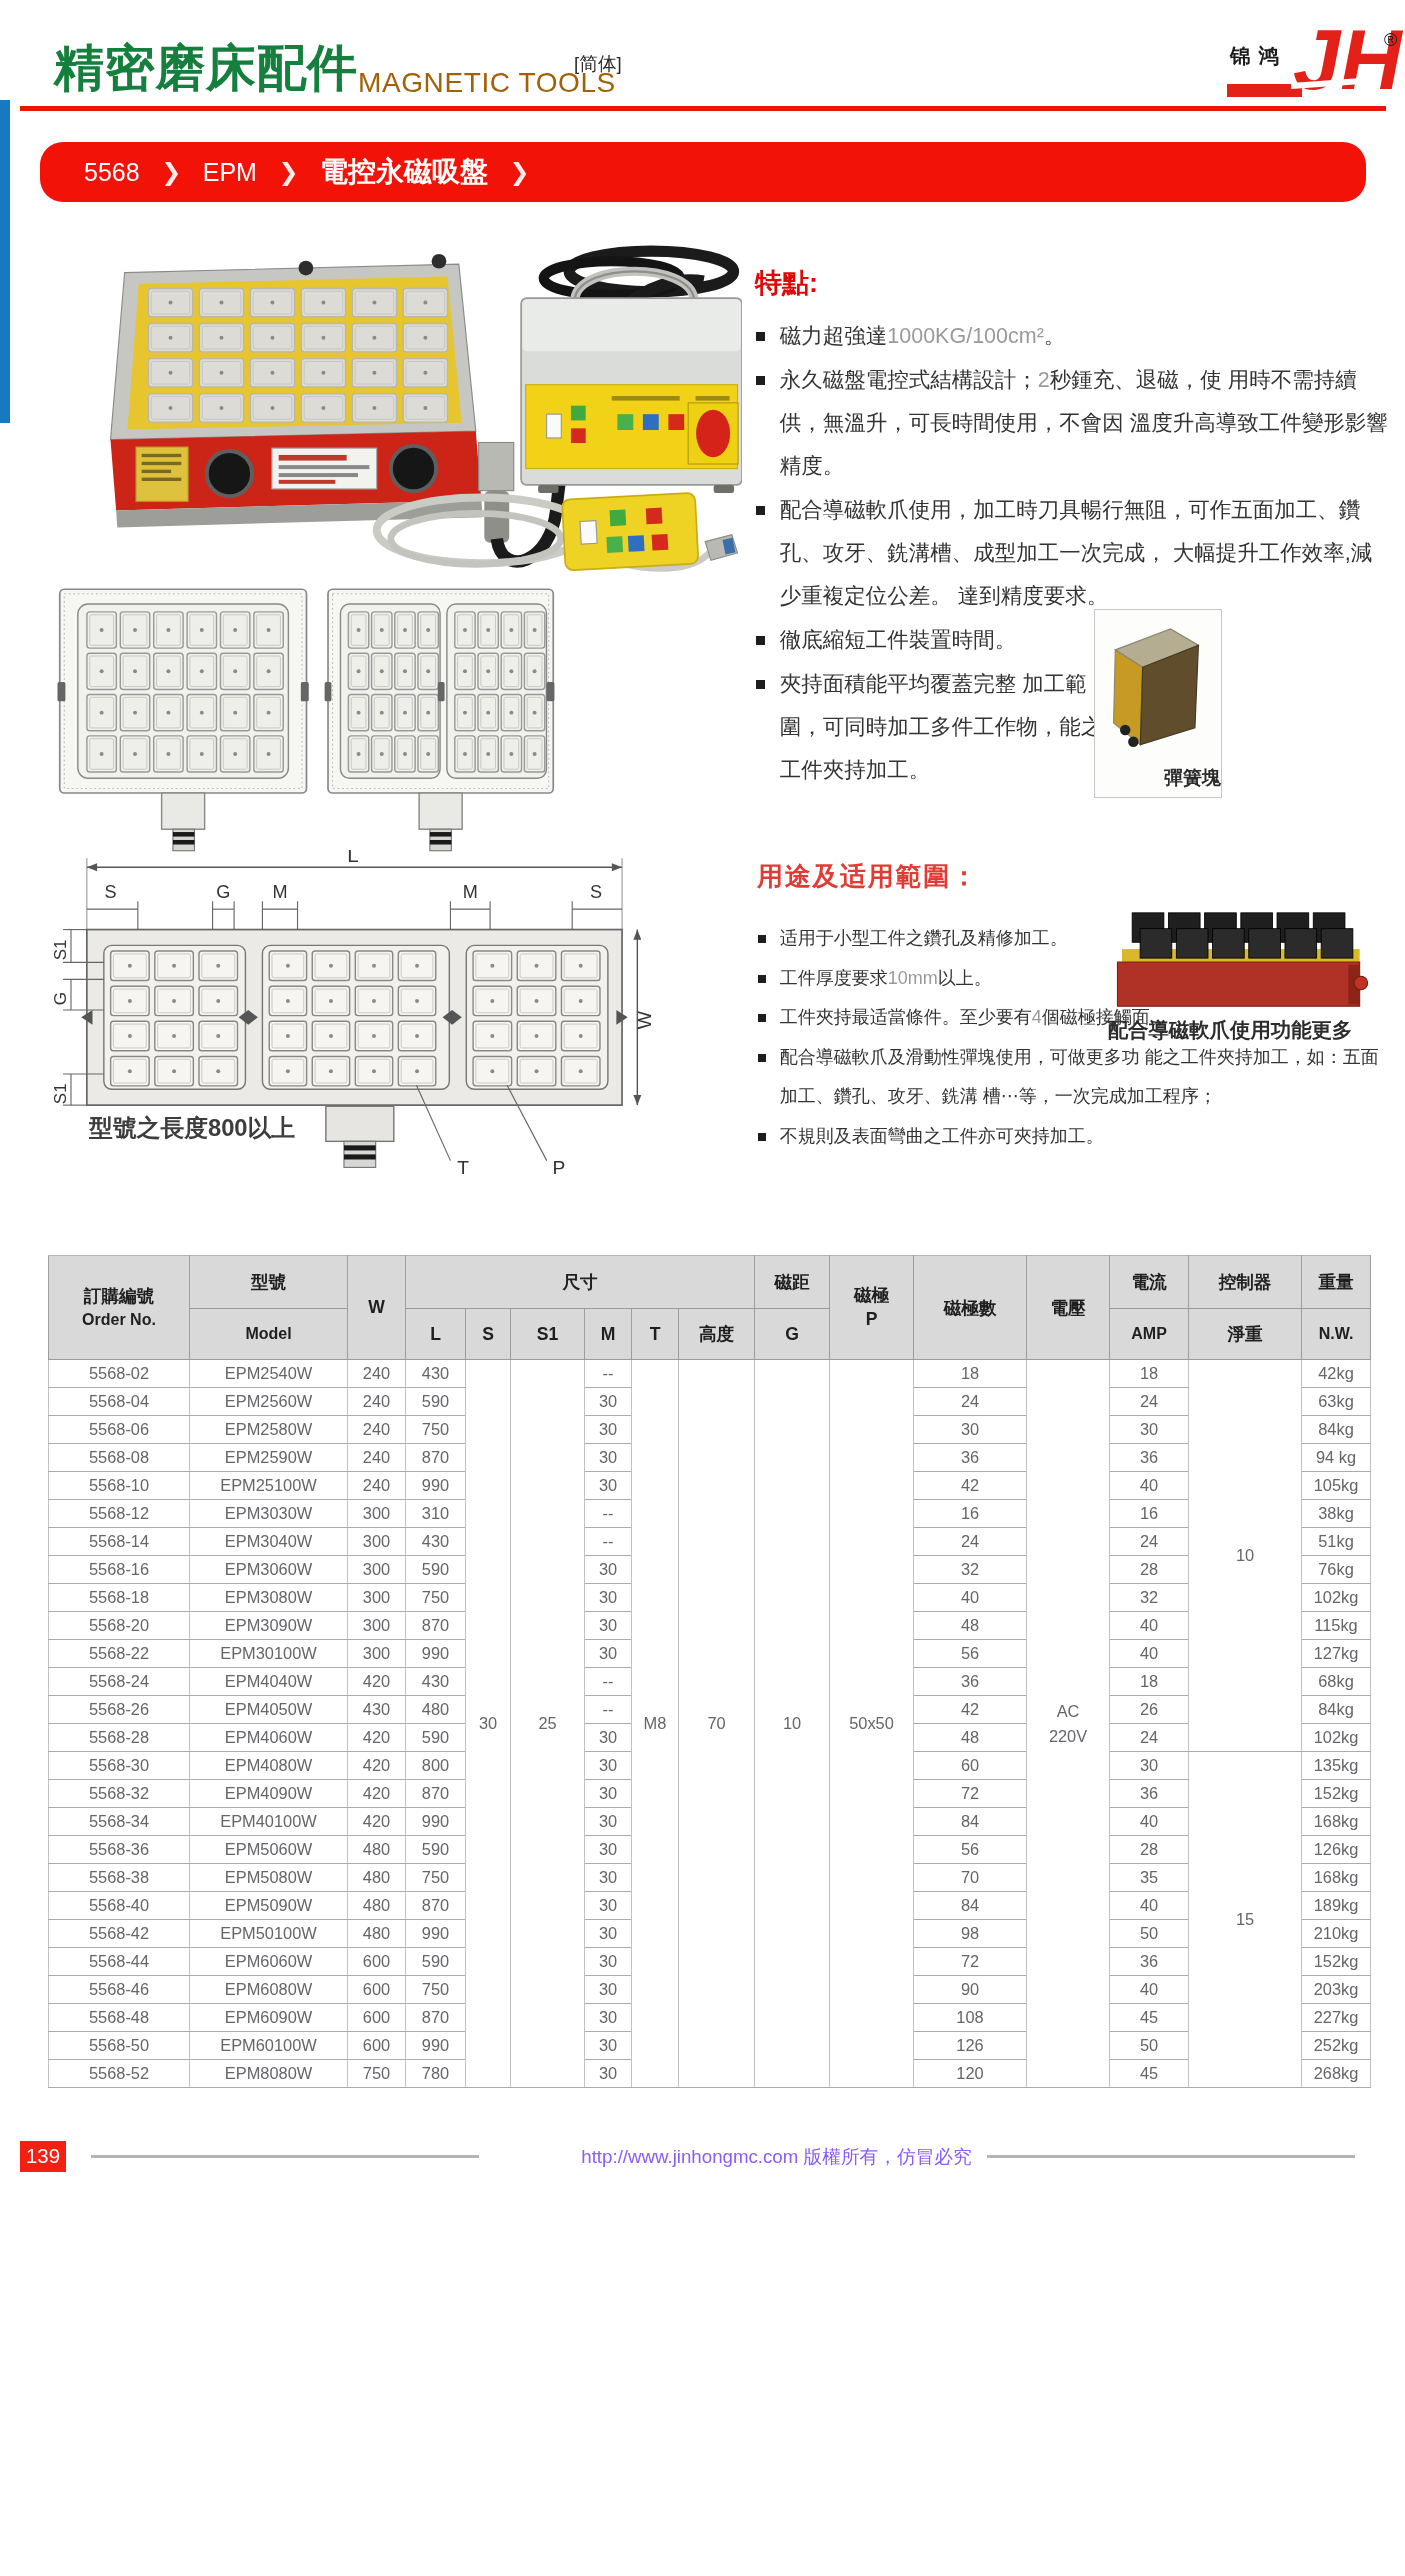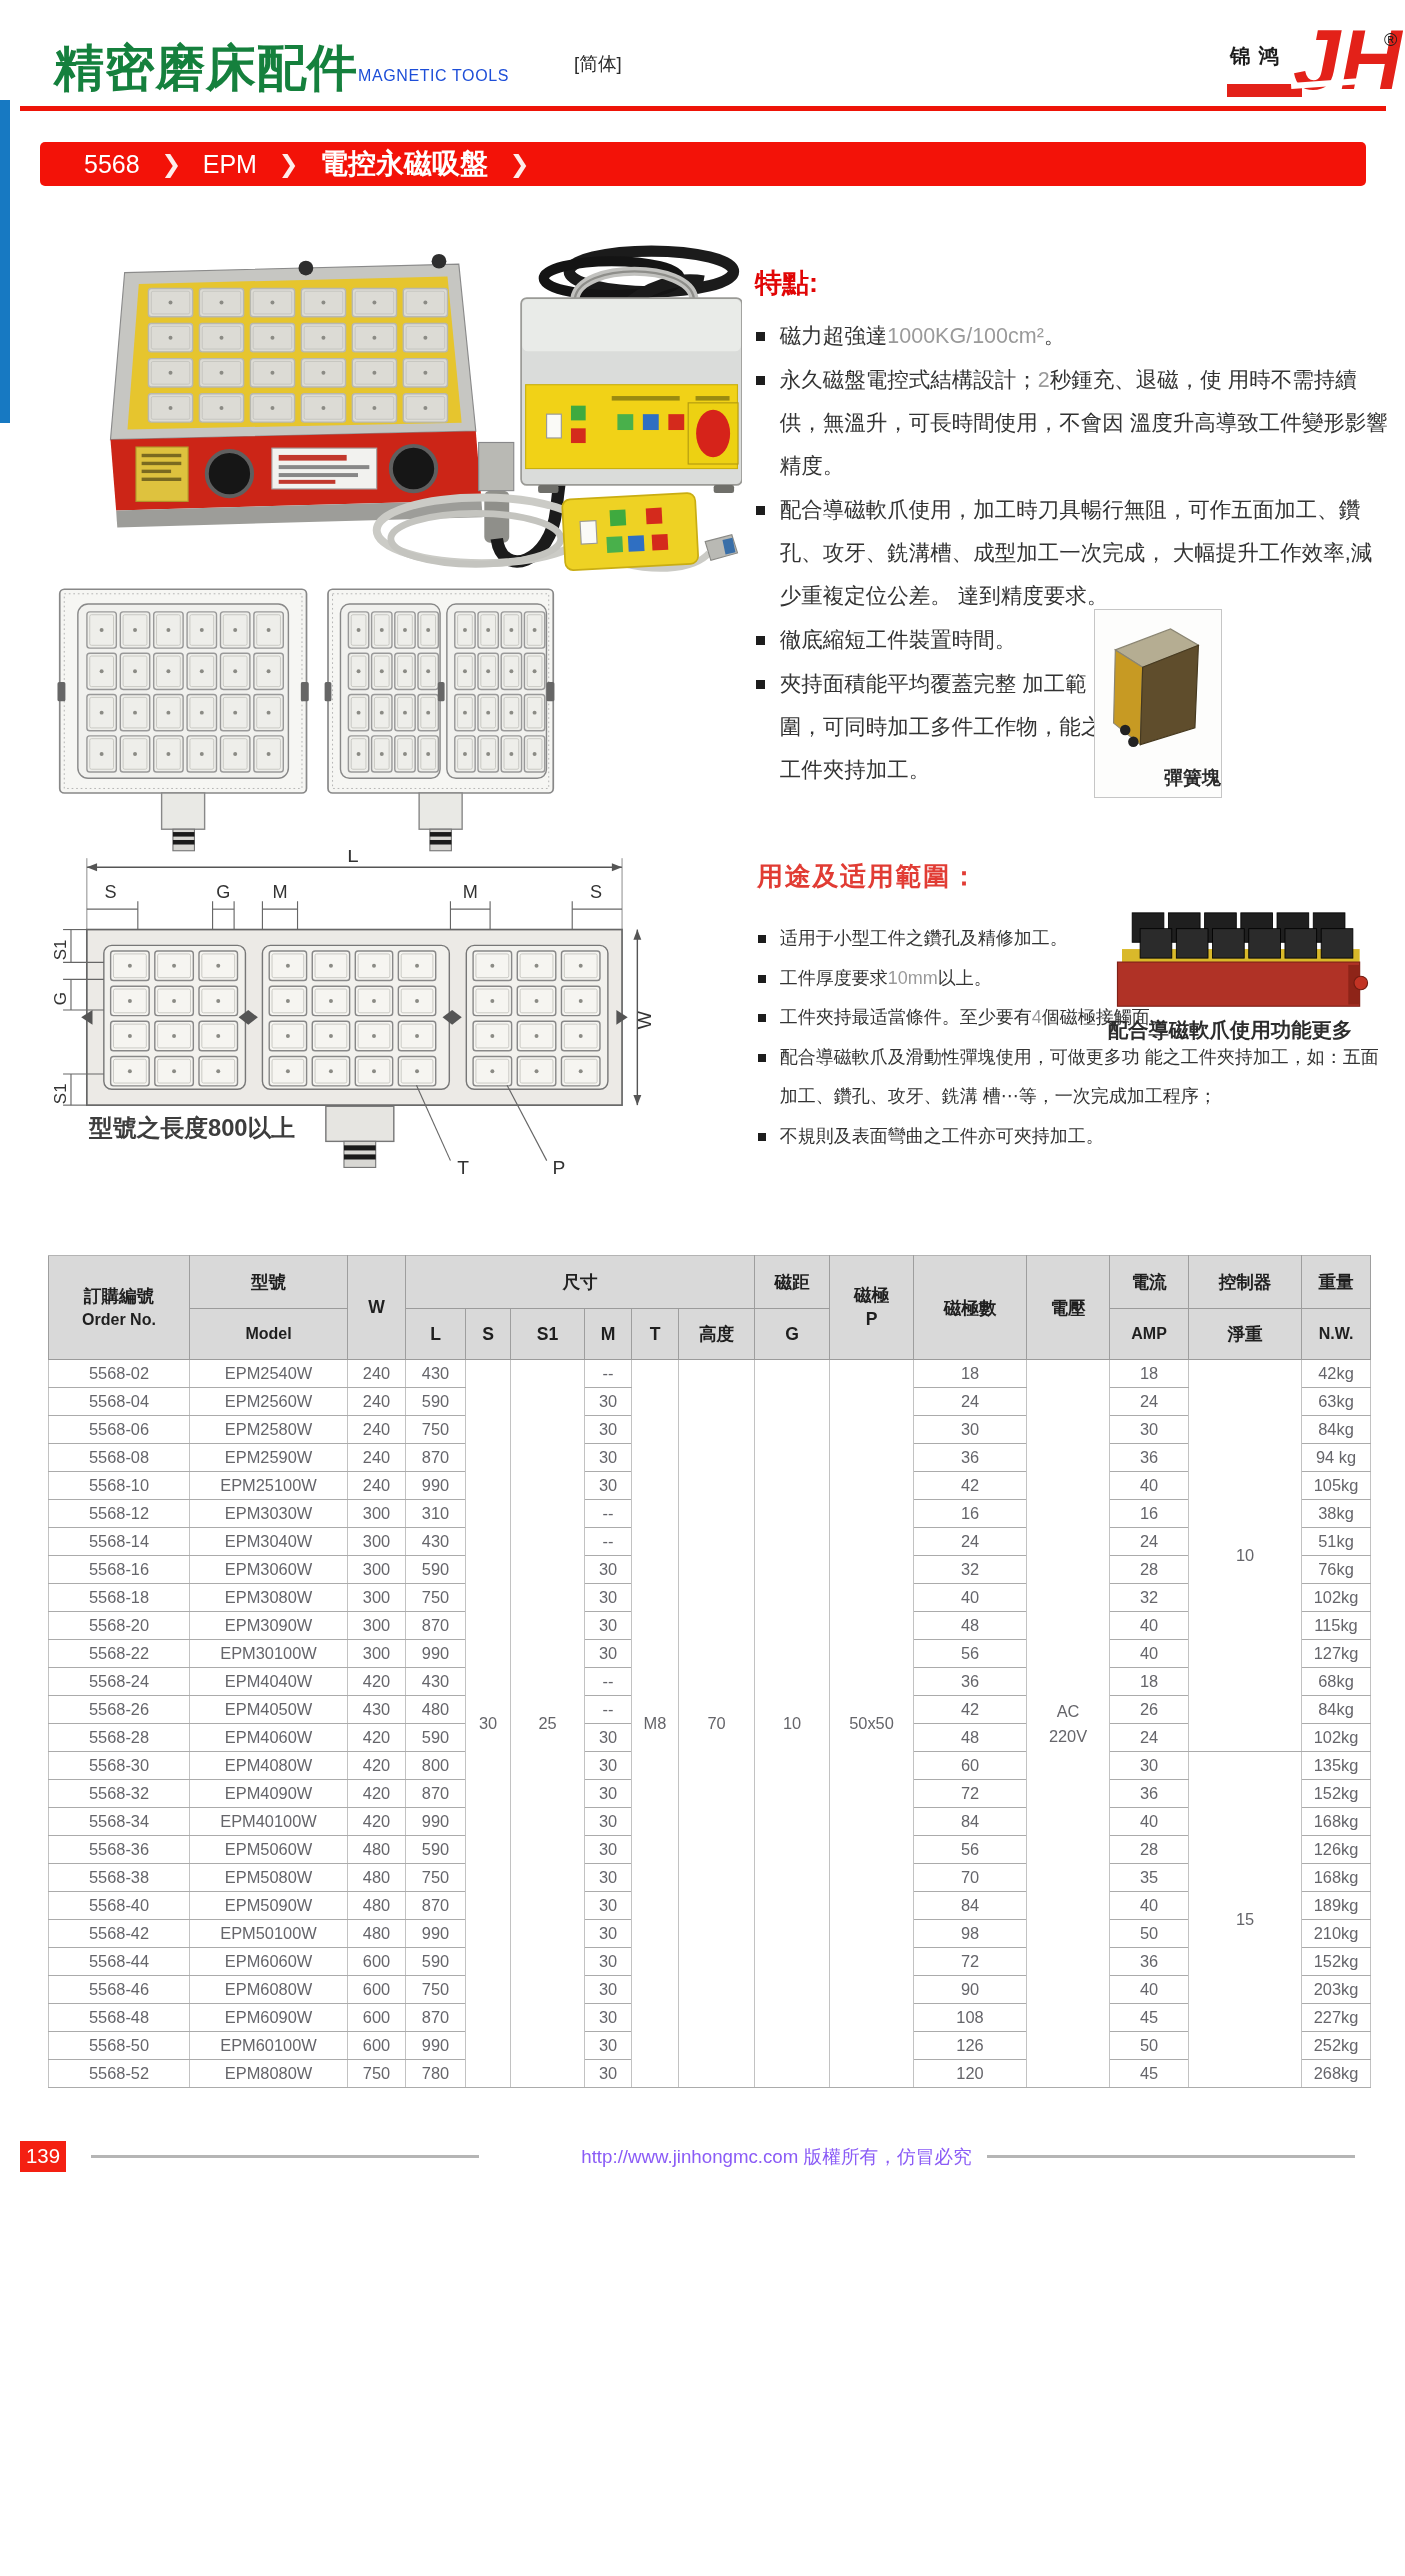--- a/index.html
+++ b/index.html
@@ -2,33 +2,33 @@
 <html style="font-size:9px"><head>
 <meta charset="utf-8">
 <style>
   html,body{margin:0;padding:0;background:#fff;}
   #page{position:relative;width:1405px;height:2576px;background:#fff;overflow:hidden;
         font-family:"Liberation Sans","DejaVu Sans",sans-serif;}
   .abs{position:absolute;}
 
   
   .page-title{left:54px;top:35px;font-size:50px;font-weight:700;color:#15803d;letter-spacing:0.6px;}
-  .page-subtitle{left:358px;top:67px;font-size:16px;color:#1d4ed8;letter-spacing:0.6px;}
+  .page-subtitle{left:358px;top:67px;font-size:28px;color:#a16207;letter-spacing:0.6px;}
   .lang-tag{left:574px;top:51px;font-size:18.7px;color:#2b2b2b;}
   .logo{left:1230px;top:29.5px;width:170px;height:77px;}
   .logo-cn{position:absolute;left:0px;top:12.5px;font-size:20.4px;font-weight:700;color:#1c1c1c;letter-spacing:8px;}
   .logo-jh{position:absolute;left:63px;top:-19px;font-size:85px;font-weight:800;font-style:italic;color:#e32119;}
   .logo-bar{position:absolute;left:-3.4px;top:54px;width:75px;height:13.6px;background:#e32119;}
   .logo-slash{position:absolute;left:61px;top:50px;width:85px;height:5.7px;background:#ffffff;transform:rotate(-4deg);}
   .logo-reg{position:absolute;left:154px;top:0px;font-size:18px;color:#1c1c1c;}
   .header-rule{left:20px;top:106px;width:1366px;height:5.1px;background:#ee1408;}
   .blue-stripe{left:0;top:100px;width:10.2px;height:323px;background:#1779c2;}
 
   
-  .breadcrumb{left:40px;top:142px;width:1326px;height:44px;background:#f31208;border-radius:5px;
+  .breadcrumb{left:40px;top:142px;width:1326px;height:60px;background:#f31208;border-radius:23px;
               display:flex;align-items:center;padding-left:44px;box-sizing:border-box;gap:21.5px;}
   .crumb{color:#fff;font-size:25px;}
   .crumb.big{font-size:28px;font-weight:700;}
   .crumb-sep{color:rgba(255,255,255,.92);font-size:24px;font-weight:400;}
 
   
   .feat-heading{left:755px;top:265px;font-size:27px;font-weight:700;color:#e10505;}
   .feat-list{left:755px;top:315px;width:635px;}
   .feat-item{display:flex;font-size:21.5px;line-height:2.0;color:#333;margin-bottom:1.1px;}
   .feat-item .bullet{flex:0 0 9px;width:9px;height:9px;background:#1d1d1d;margin:17px 14.7px 0 1.1px;}

